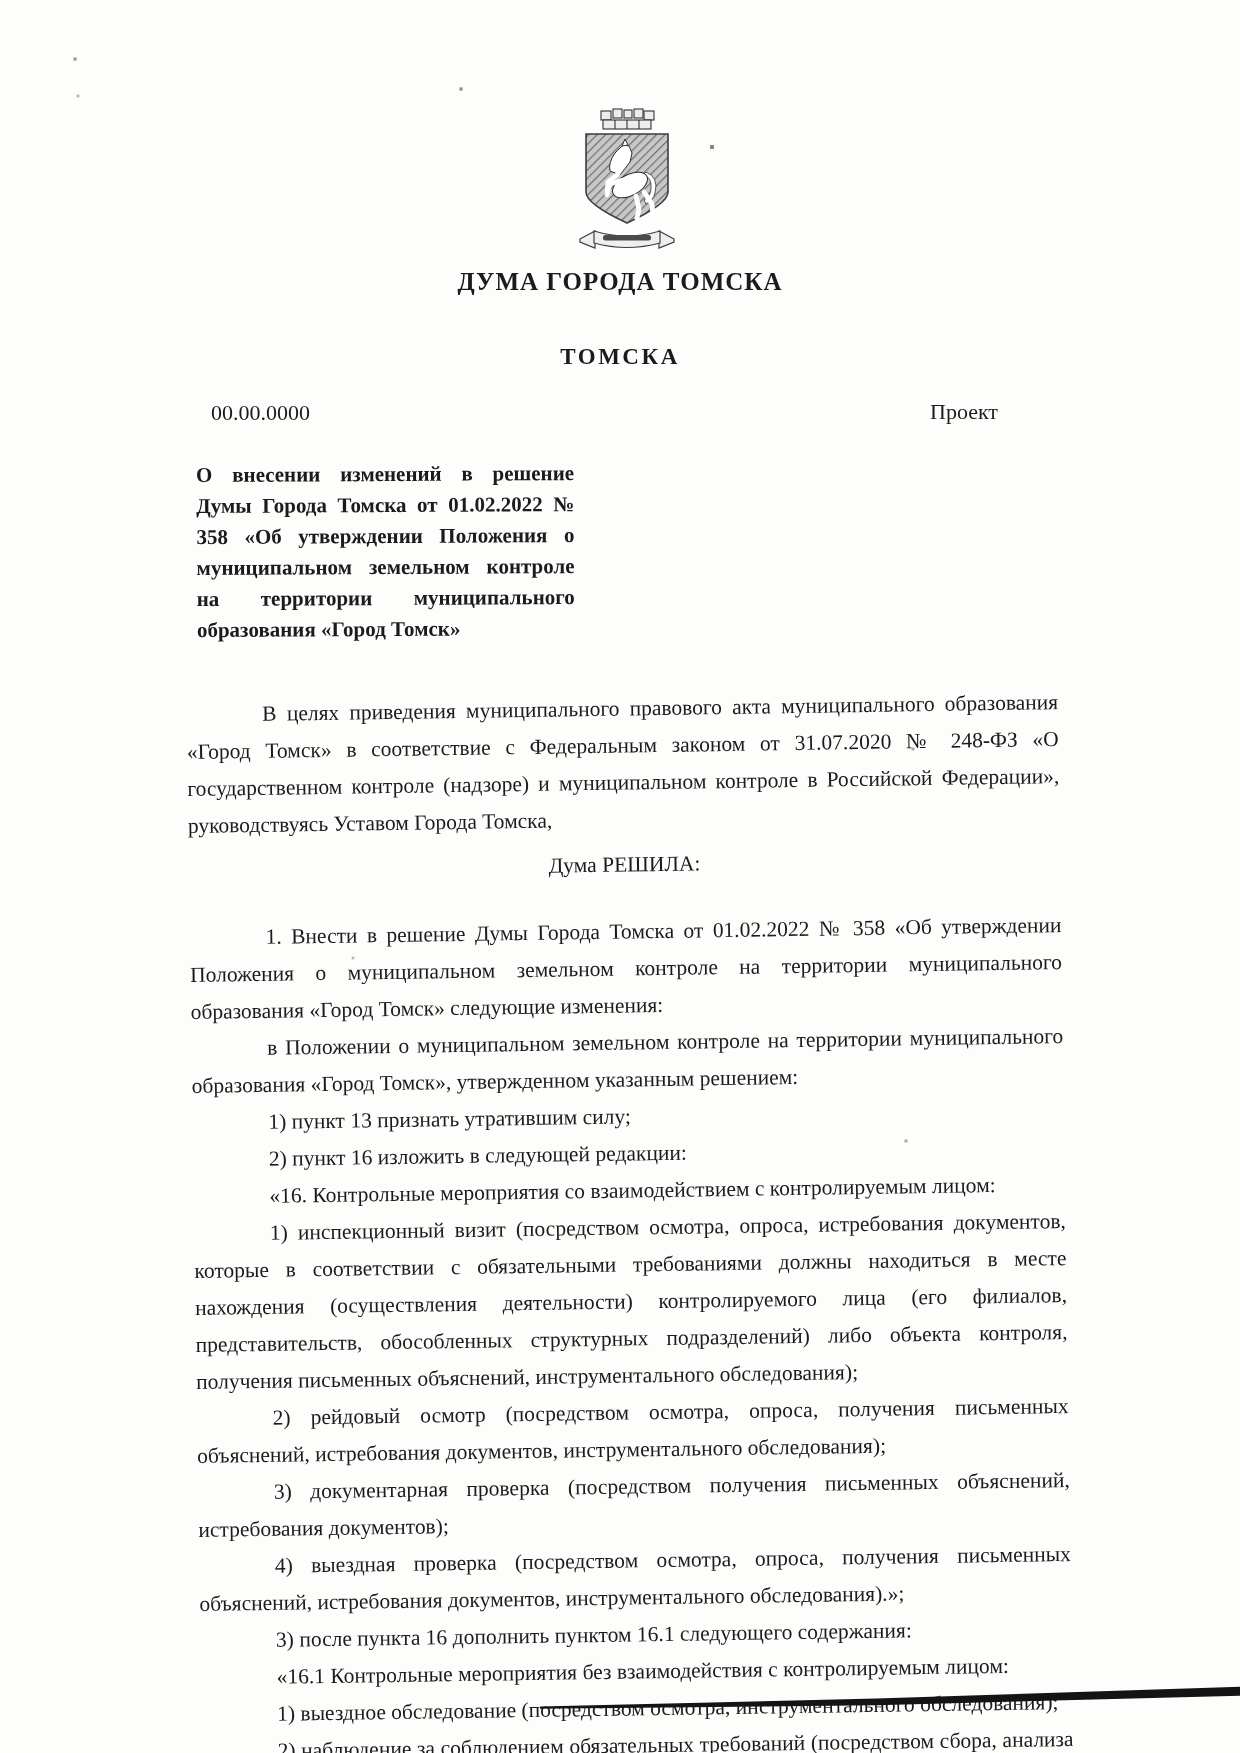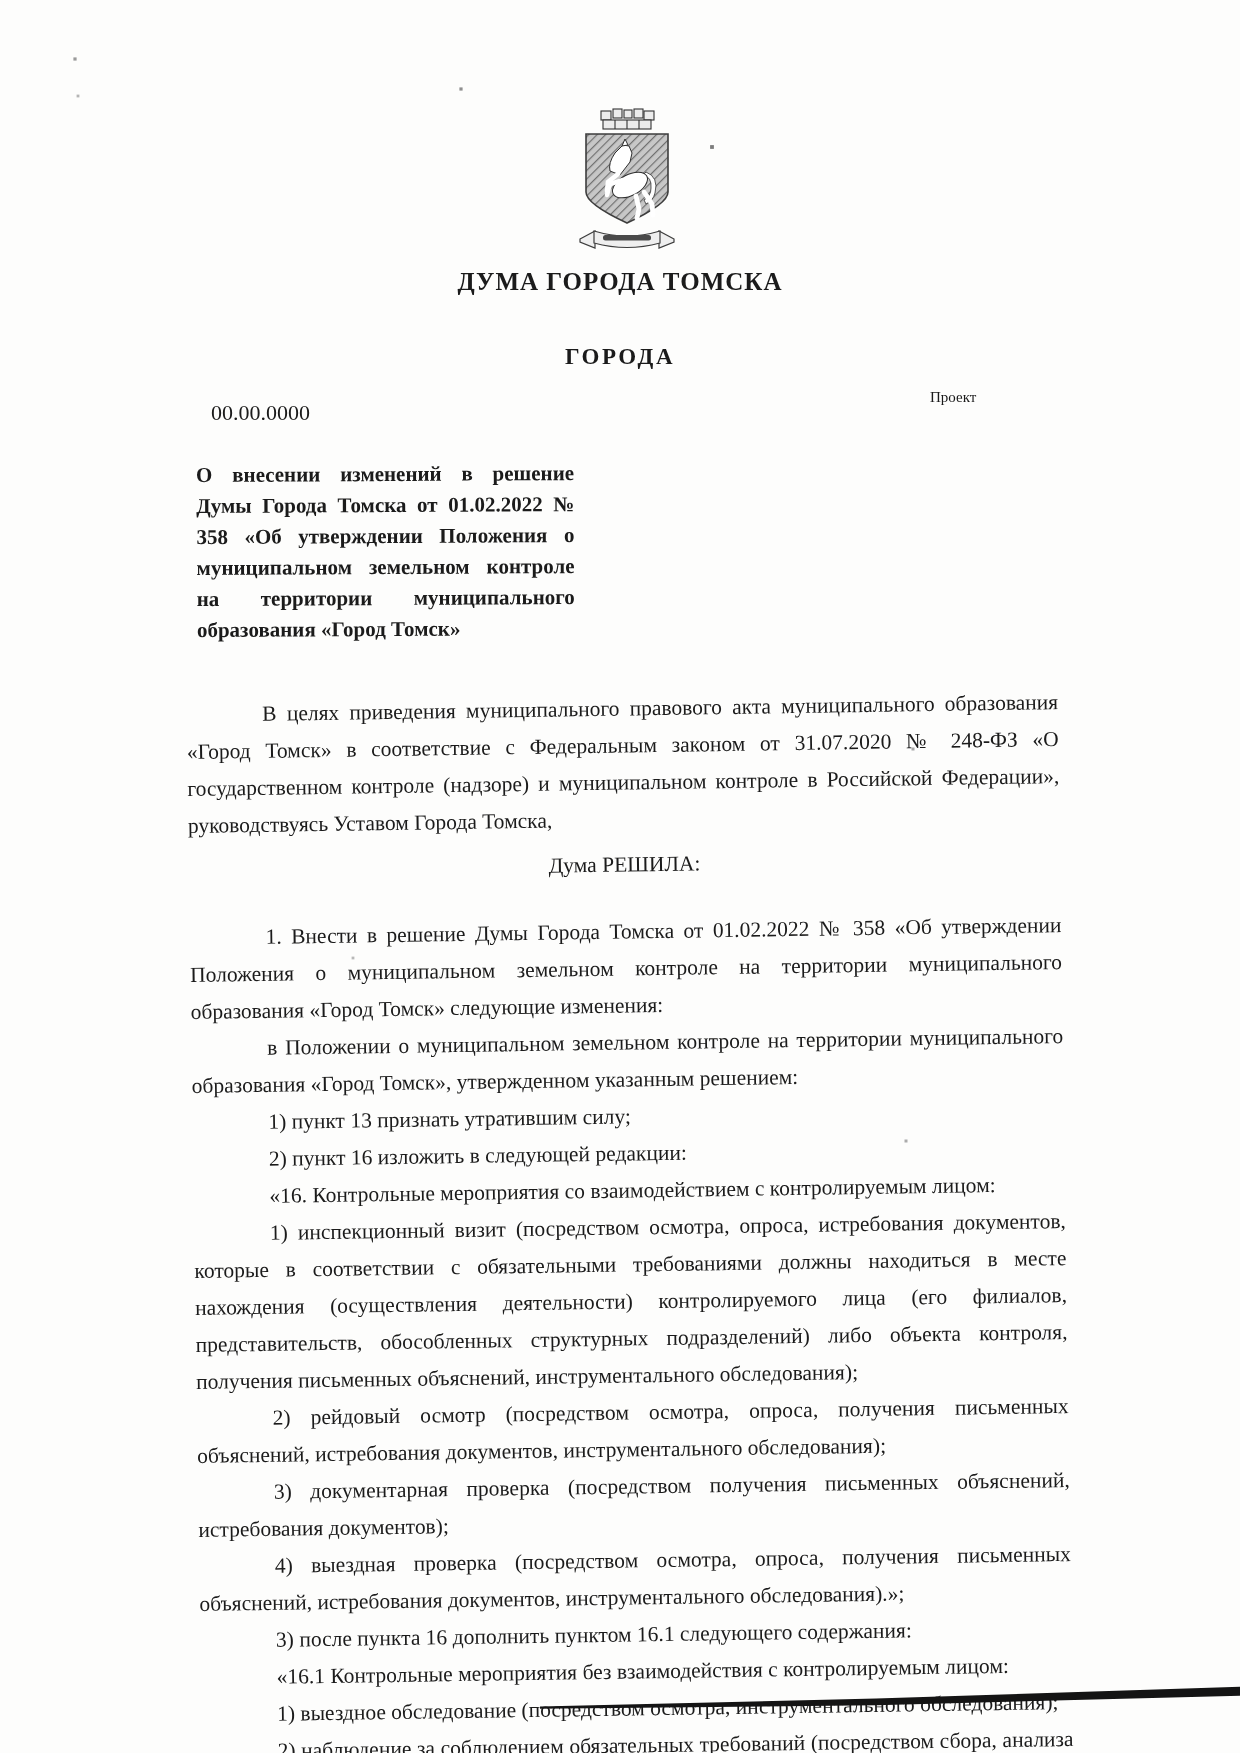--- a/index.html
+++ b/index.html
@@ -9,21 +9,21 @@
     font-family:"Liberation Serif","DejaVu Serif",serif;
     color:#1b1b1b;
   }
   
   .letterhead { position:absolute; top:108px; left:0; width:100%; text-align:center; }
   .emblem { display:block; margin:0 auto; transform:translateX(7px); }
   .org-name { margin-top:8px; font-weight:bold; font-size:25px; letter-spacing:1px;font-family:Liberation Serif, serif; }
   .doc-type { margin-top:48px; font-weight:bold; font-size:23px; letter-spacing:2.5px; }
   
   .date-placeholder { position:absolute; left:196px; top:400px; font-size:22px;margin-left:15px; }
-  .project-label    { position:absolute; left:930px; top:389px; font-size:15px; }
+  .project-label    { position:absolute; left:930px; top:399px; font-size:22px; }
   
   .title-block {
     position:absolute; left:196px; top:460px; width:378px;
     font-weight:bold; font-size:21px; line-height:31px;
     text-align:justify; transform:rotate(-0.3deg); transform-origin:0 0;
   }
   
   .doc-body {
     position:absolute; left:186px; top:697px; width:872px;
     font-size:21.5px; line-height:37px; text-align:justify;
@@ -89,21 +89,21 @@
       </g>
 
       <g fill="#efefef" stroke="#3d3d3d" stroke-width="1.2">
         <path d="M8,131 l15,-8 v17 l-15,-6 z"></path>
         <path d="M102,131 l-15,-8 v17 l15,-6 z"></path>
         <path d="M22,123 q33,10 66,0 v12 q-33,9 -66,0 z"></path>
         <rect x="31" y="127" width="48" height="5.5" rx="2.5" fill="#4a4a4a" stroke="none"></rect>
       </g>
     </svg>
     <div class="org-name">ДУМА ГОРОДА ТОМСКА</div>
-    <div class="doc-type">ГОРОДА</div>
+    <div class="doc-type">ТОМСКА</div>
   </div>
 
   <div class="date-placeholder">00.00.0000</div>
   <div class="project-label">Проект</div>
 
   <div class="title-block">О внесении изменений в решение Думы Города Томска от 01.02.2022 № 358 «Об утверждении Положения о муниципальном земельном контроле на территории муниципального образования «Город Томск»</div>
 
   <div class="doc-body">
     <p>В целях приведения муниципального правового акта муниципального образования «Город Томск» в соответствие с Федеральным законом от 31.07.2020 № 248-ФЗ «О государственном контроле (надзоре) и муниципальном контроле в Российской Федерации», руководствуясь Уставом Города Томска,</p>
     <p class="resolution-heading">Дума РЕШИЛА:</p>

